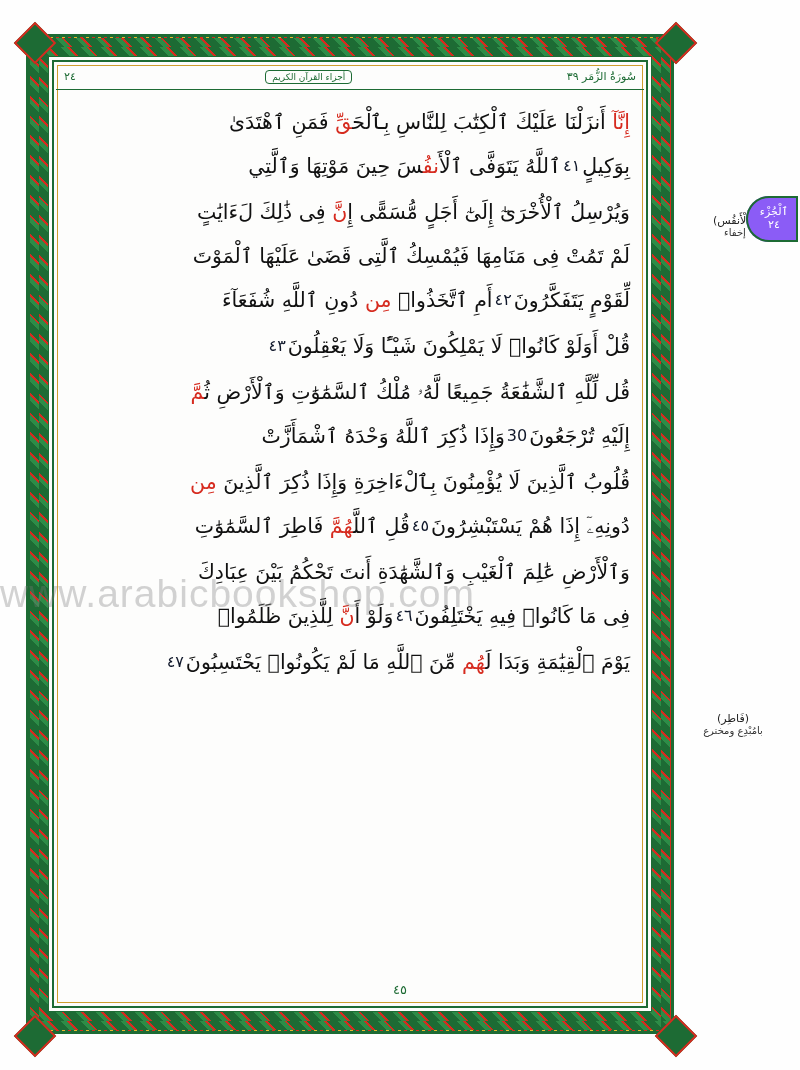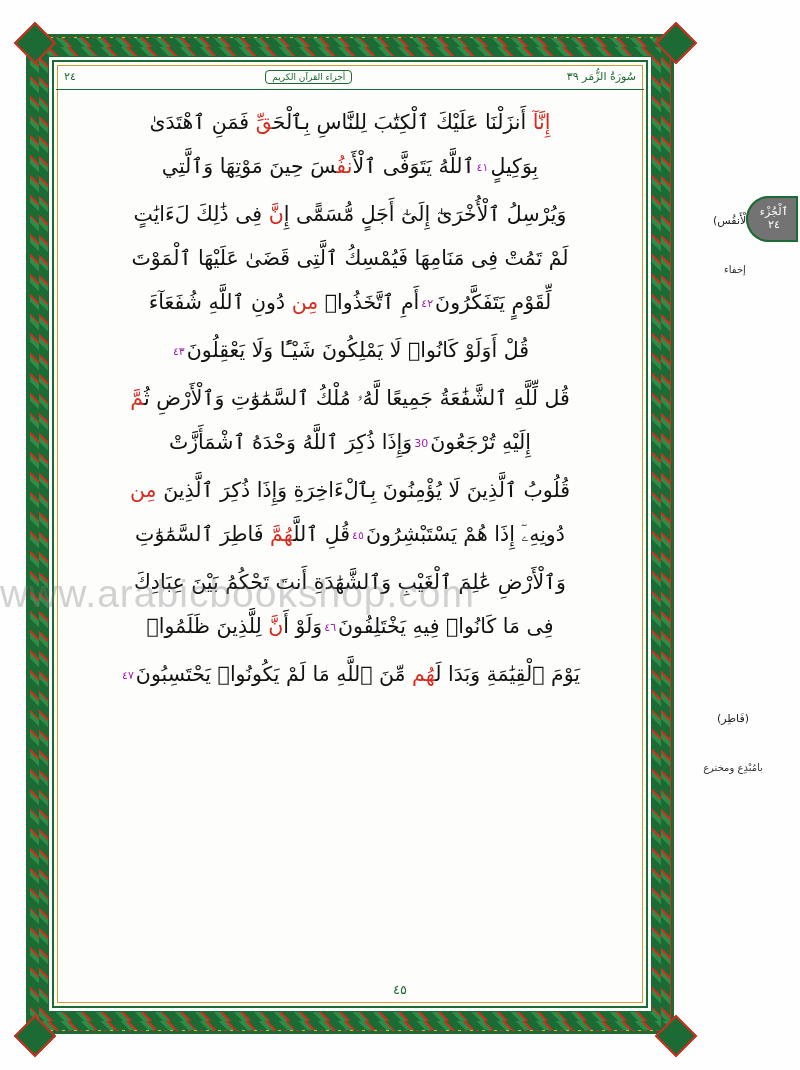--- a/index.html
+++ b/index.html
@@ -129,63 +129,62 @@
     color: #1d6b34;
   }
 
   
   .text-block {
     position: absolute;
     left: 60px; top: 96px;
     width: 580px;
     height: 880px;
     direction: rtl;
-    text-align: center;
     box-sizing: border-box;
     padding: 4px 10px 0 10px;
   }
   .ayah-line {
     font-family: "DejaVu Sans", sans-serif;
     font-size: 20.5px;
     line-height: 44px;
     color: #111111;
     white-space: nowrap;
     letter-spacing: 0px;
     direction: rtl;
     unicode-bidi: isolate;
   }
   .ayah-line .red { color: #d62b1f; }
   .marker {
     display: inline-block;
-    color: #a21caf;
-    font-size: 11px;
+    color: #0f172a;
+    font-size: 16px;
     position: relative;
     top: -2px;
     padding: 0 2px;
   }
 
   
   .side-note {
     position: absolute;
     direction: rtl;
     text-align: center;
     color: #222;
     font-family: "DejaVu Sans", sans-serif;
   }
   .side-note .title { font-size: 11px; }
-  .side-note .desc { font-size: 10px; color: #333; margin-top: 37px; }
+  .side-note .desc { font-size: 10px; color: #333; }
 
   .side-note-1 { left: 690px; top: 214px; width: 90px; }
   .side-note-2 { left: 688px; top: 712px; width: 90px; }
 
   .juz-tab {
     position: absolute;
     left: 746px; top: 196px;
     width: 52px; height: 46px;
-    background: #737373;
+    background: #8b5cf6;
     border-radius: 26px 0 0 26px;
     box-shadow: inset 0 0 0 2px #1d6b34;
   }
   .juz-tab .juz-label {
     position: absolute;
     right: 10px; top: 9px;
     color: #ffffff;
     font-size: 11px;
     direction: rtl;
     text-align: center;

